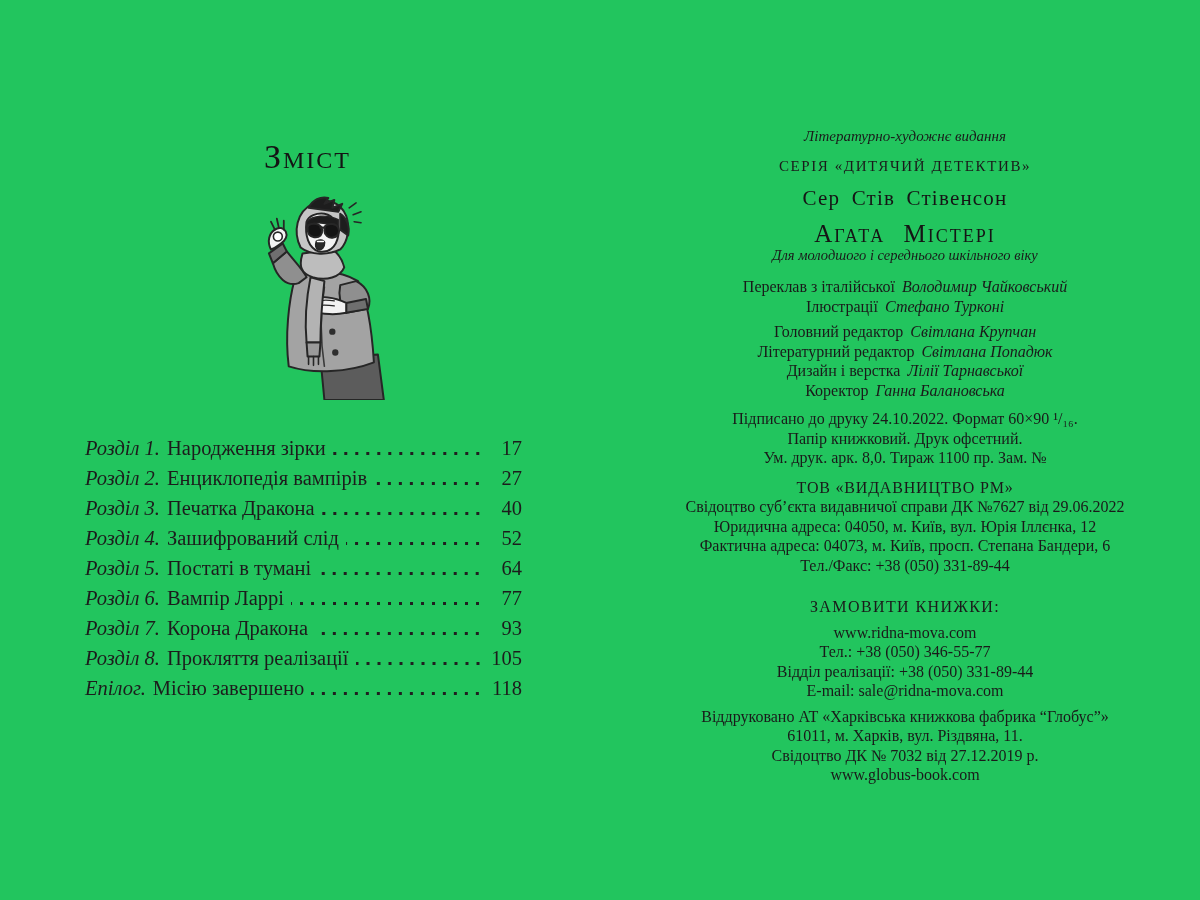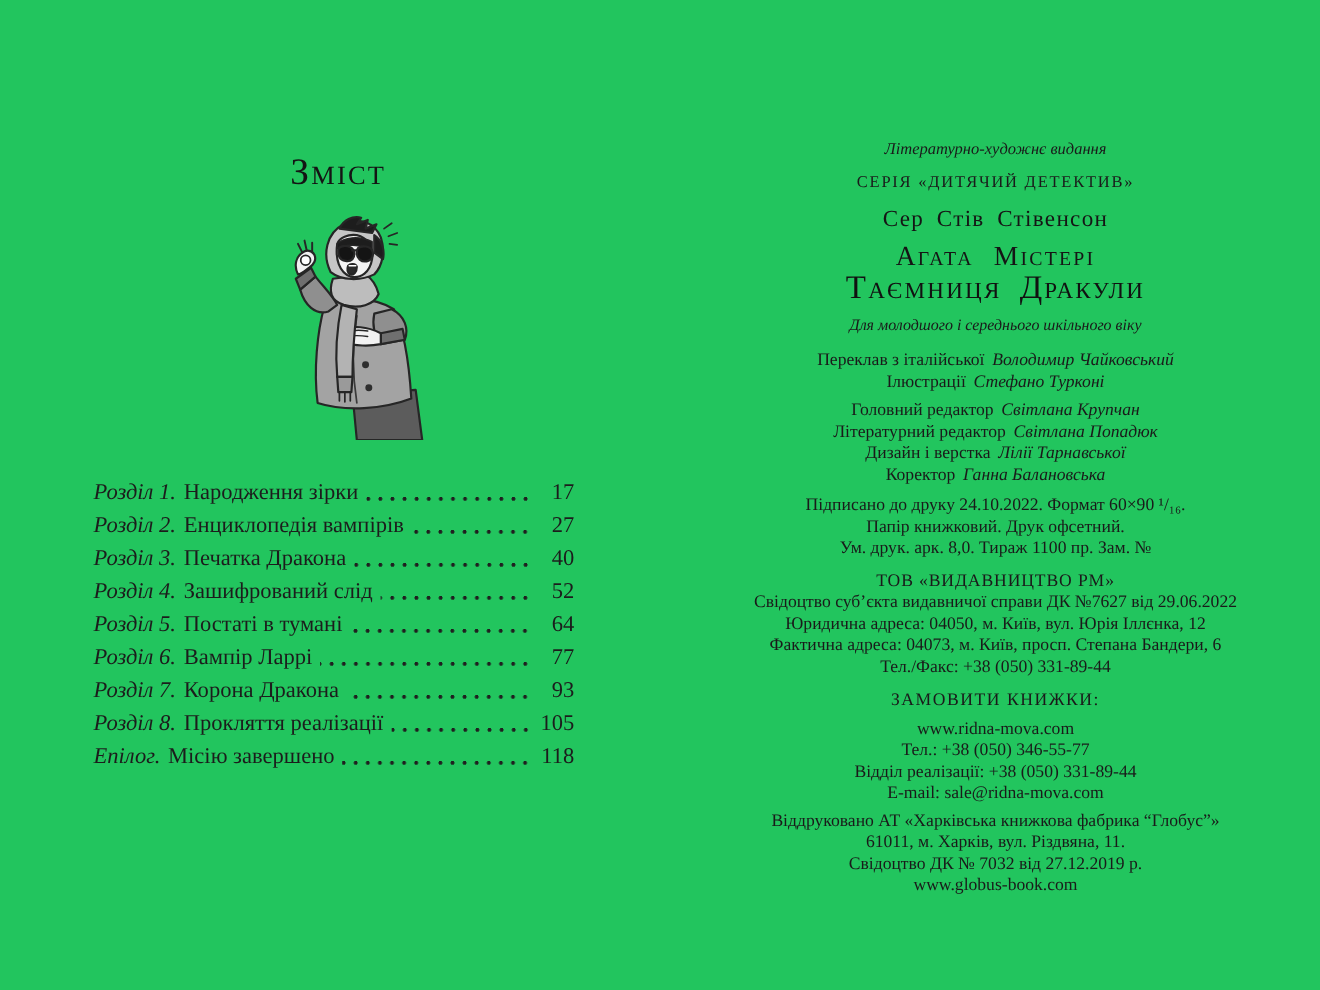--- a/index.html
+++ b/index.html
@@ -120,21 +120,21 @@
     margin-bottom: 9px;
   }
   .credits-primary { margin-bottom: 6px; margin-top: 12px; }
   .credits-staff   { margin-bottom: 9px; }
   .credit-role { }
   .credit-name {
     font-style: italic;
     margin-left: 7px;
   }
   .print-specs { margin-bottom: 10px; }
-  .publisher-block { margin-bottom: 11px; }
+  .publisher-block { margin-bottom: 22px; }
   .publisher-name {
     letter-spacing: 0.8px;
   }
   .order-heading {
     letter-spacing: 1.4px;
     margin-bottom: 6px;
   }
   .order-block { margin-bottom: 6px; }
   .printing-block { }
   .line { }
@@ -262,21 +262,20 @@
       </div>
     </div>
   </div>
 
   <div class="colophon">
 
     <div class="edition-note">Літературно-художнє видання</div>
     <div class="series-line">СЕРІЯ «ДИТЯЧИЙ ДЕТЕКТИВ»</div>
     <div class="author-name">Сер Стів Стівенсон</div>
     <div class="series-title">Агата Містері</div>
-    <div class="book-title">Таємниця Дракули</div>
     <div class="audience">Для молодшого і середнього шкільного віку</div>
 
     <div class="credits-primary">
       <div class="line">
         <span class="credit-role">Переклав з італійської</span><span class="credit-name">Володимир Чайковський</span>
       </div>
       <div class="line">
         <span class="credit-role">Ілюстрації</span><span class="credit-name">Стефано Турконі</span>
       </div>
     </div>

